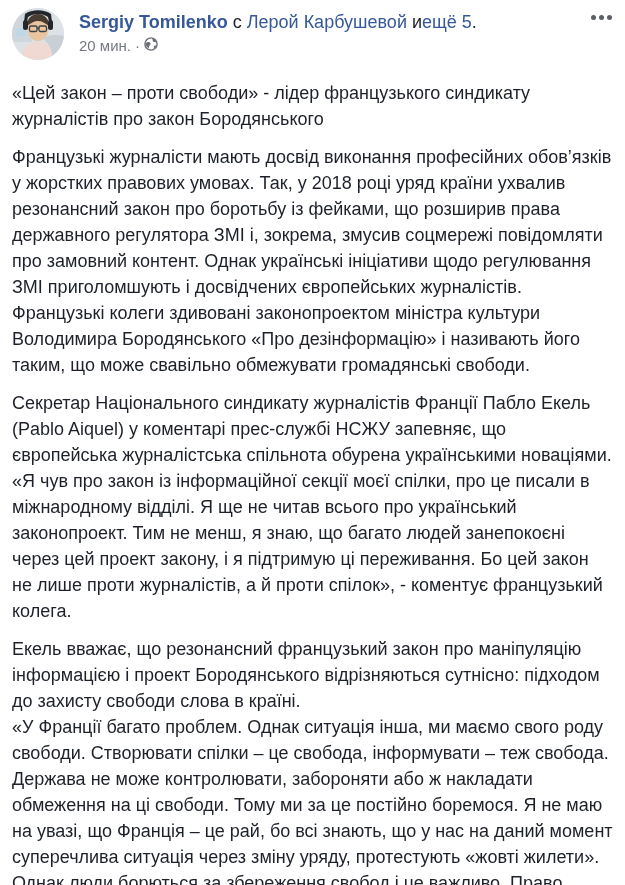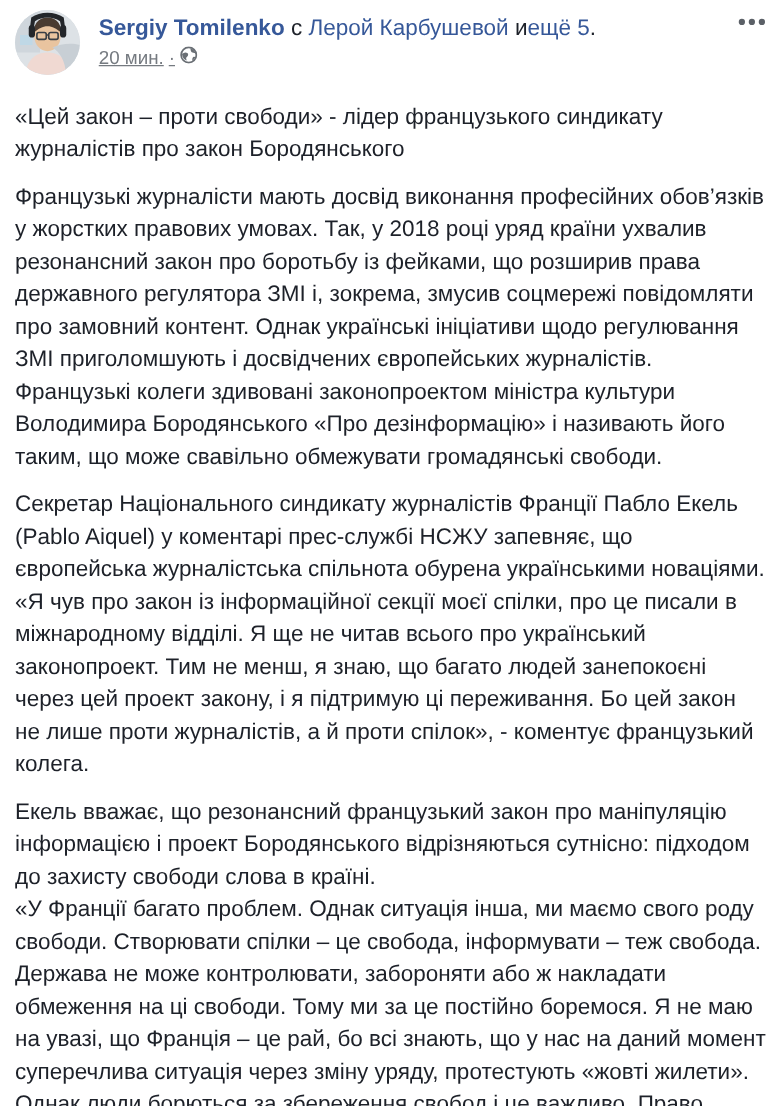--- a/index.html
+++ b/index.html
@@ -46,21 +46,20 @@
     color: #365899;
     cursor: pointer;
   }
   .meta-line {
     margin-top: 3px;
     font-size: 15px;
     line-height: 17px;
     color: #757a80;
     display: flex;
     align-items: center;
-    text-decoration: underline;
   }
   .meta-line .sep { margin: 0 4px; }
   .globe { display: inline-block; vertical-align: middle; }
   .menu-btn {
     position: absolute;
     top: 6px;
     right: 10px;
     width: 28px;
     height: 22px;
     display: flex;

